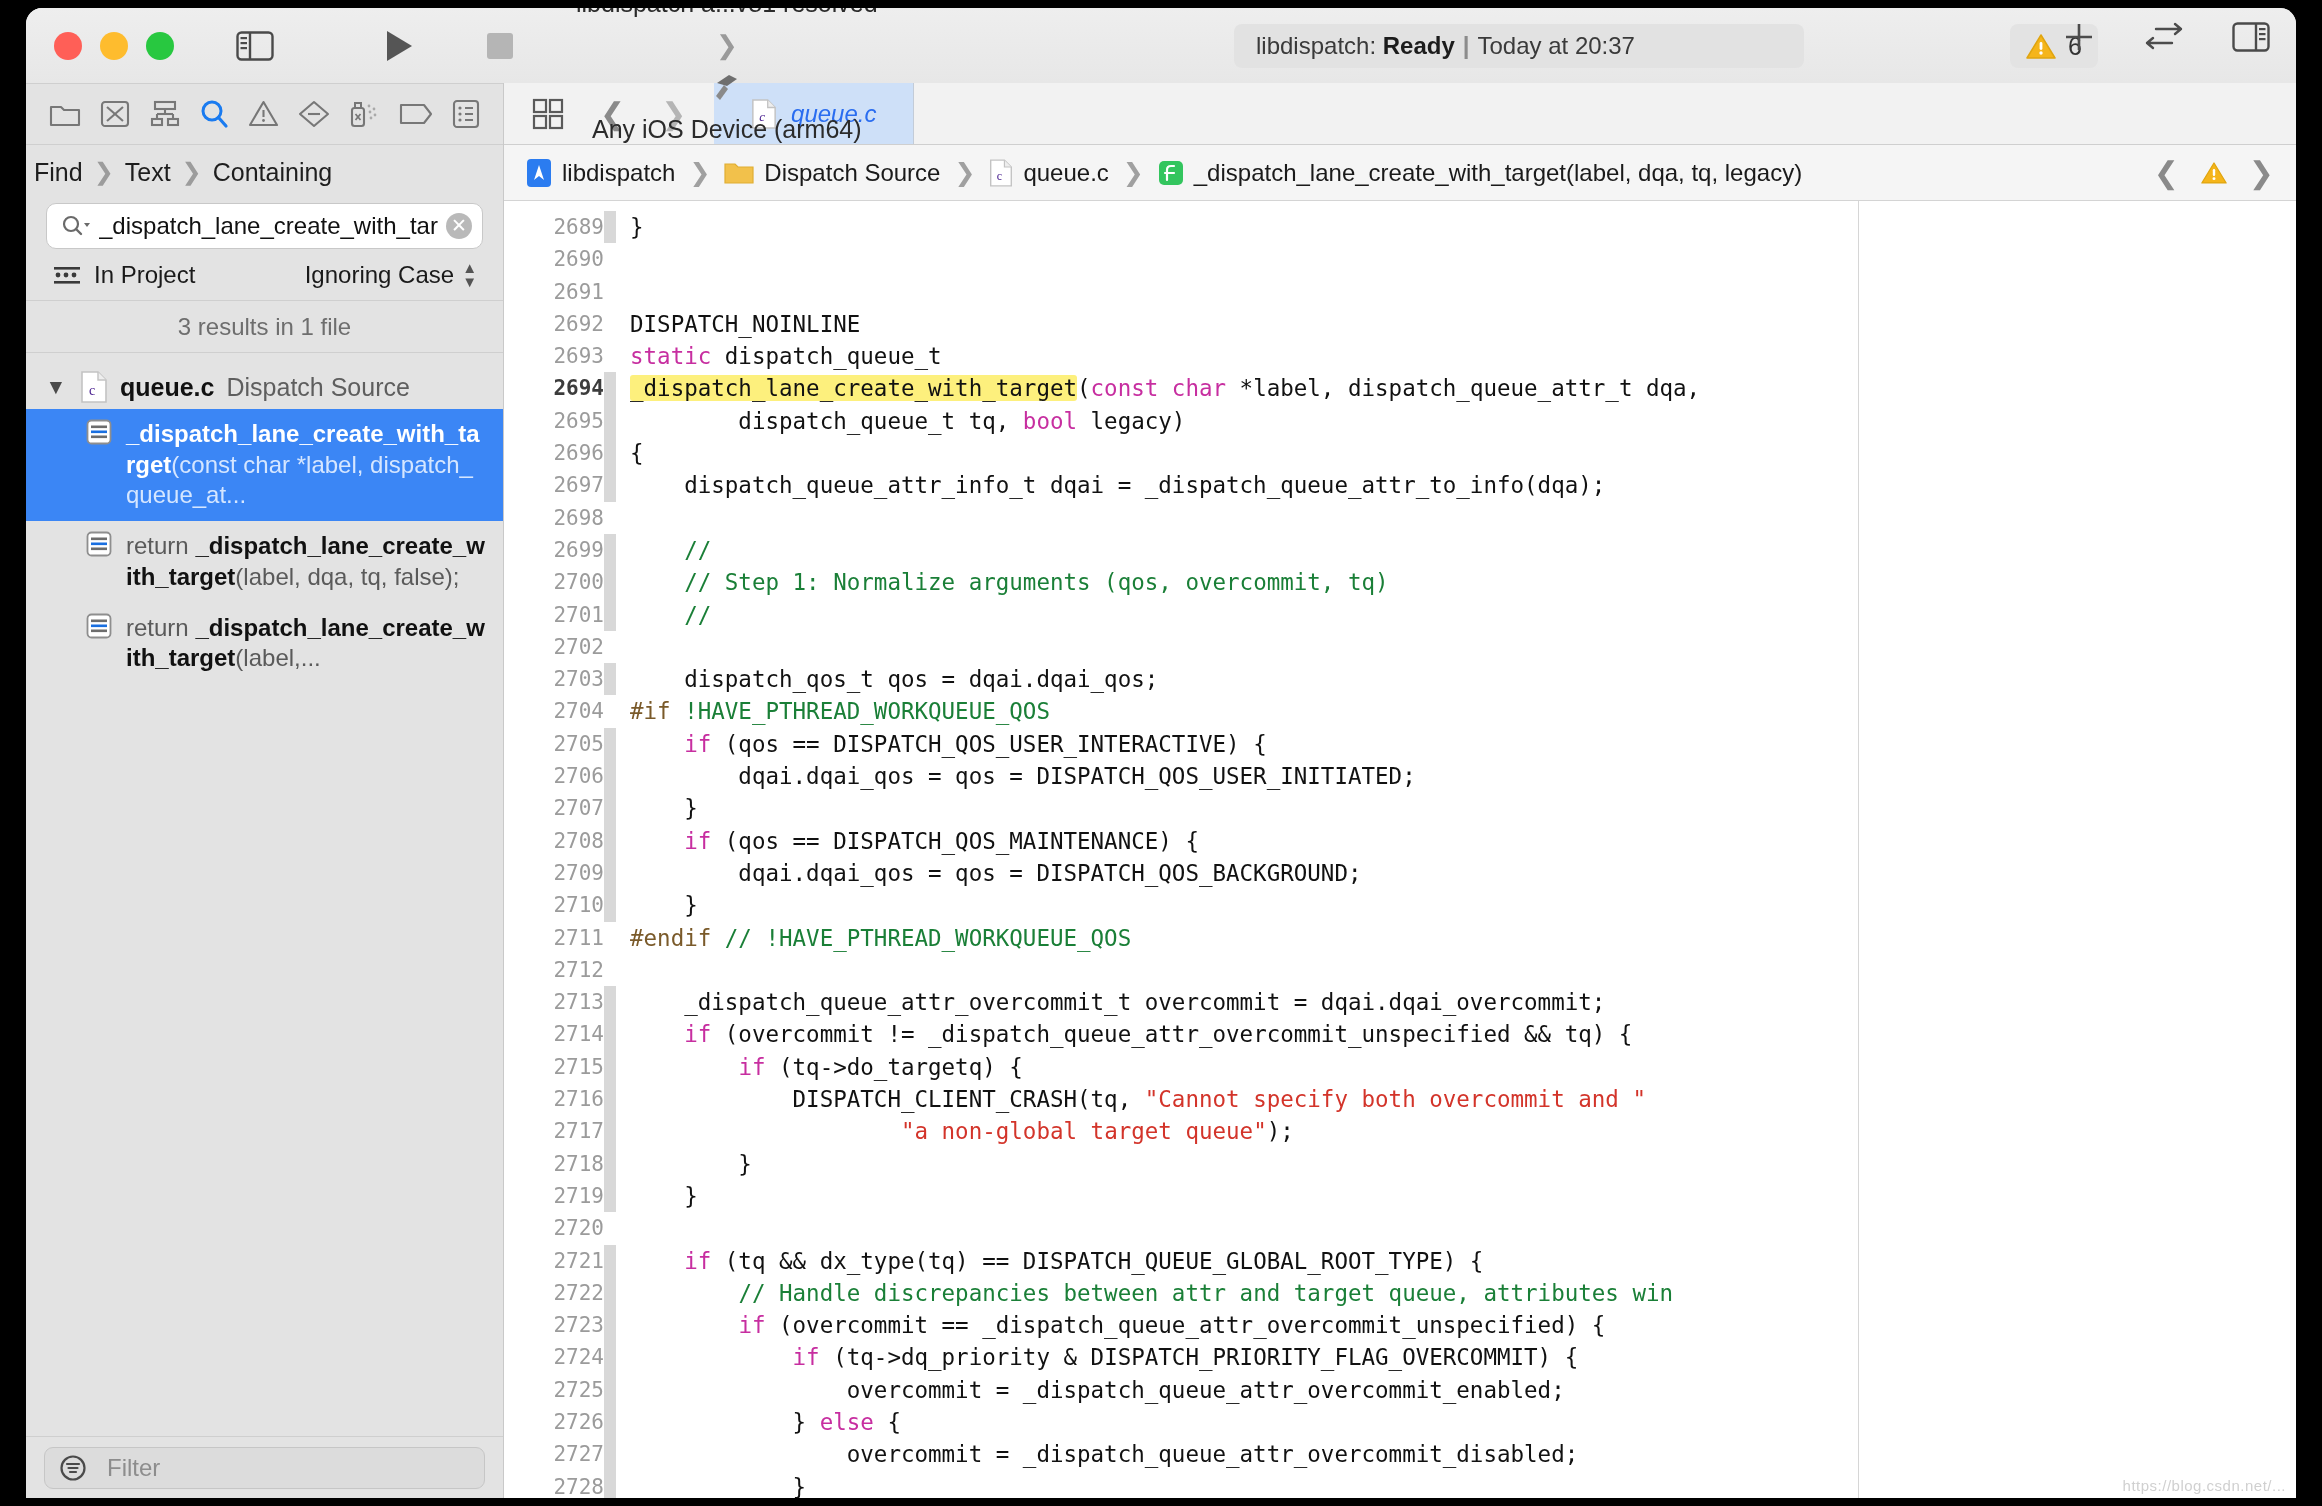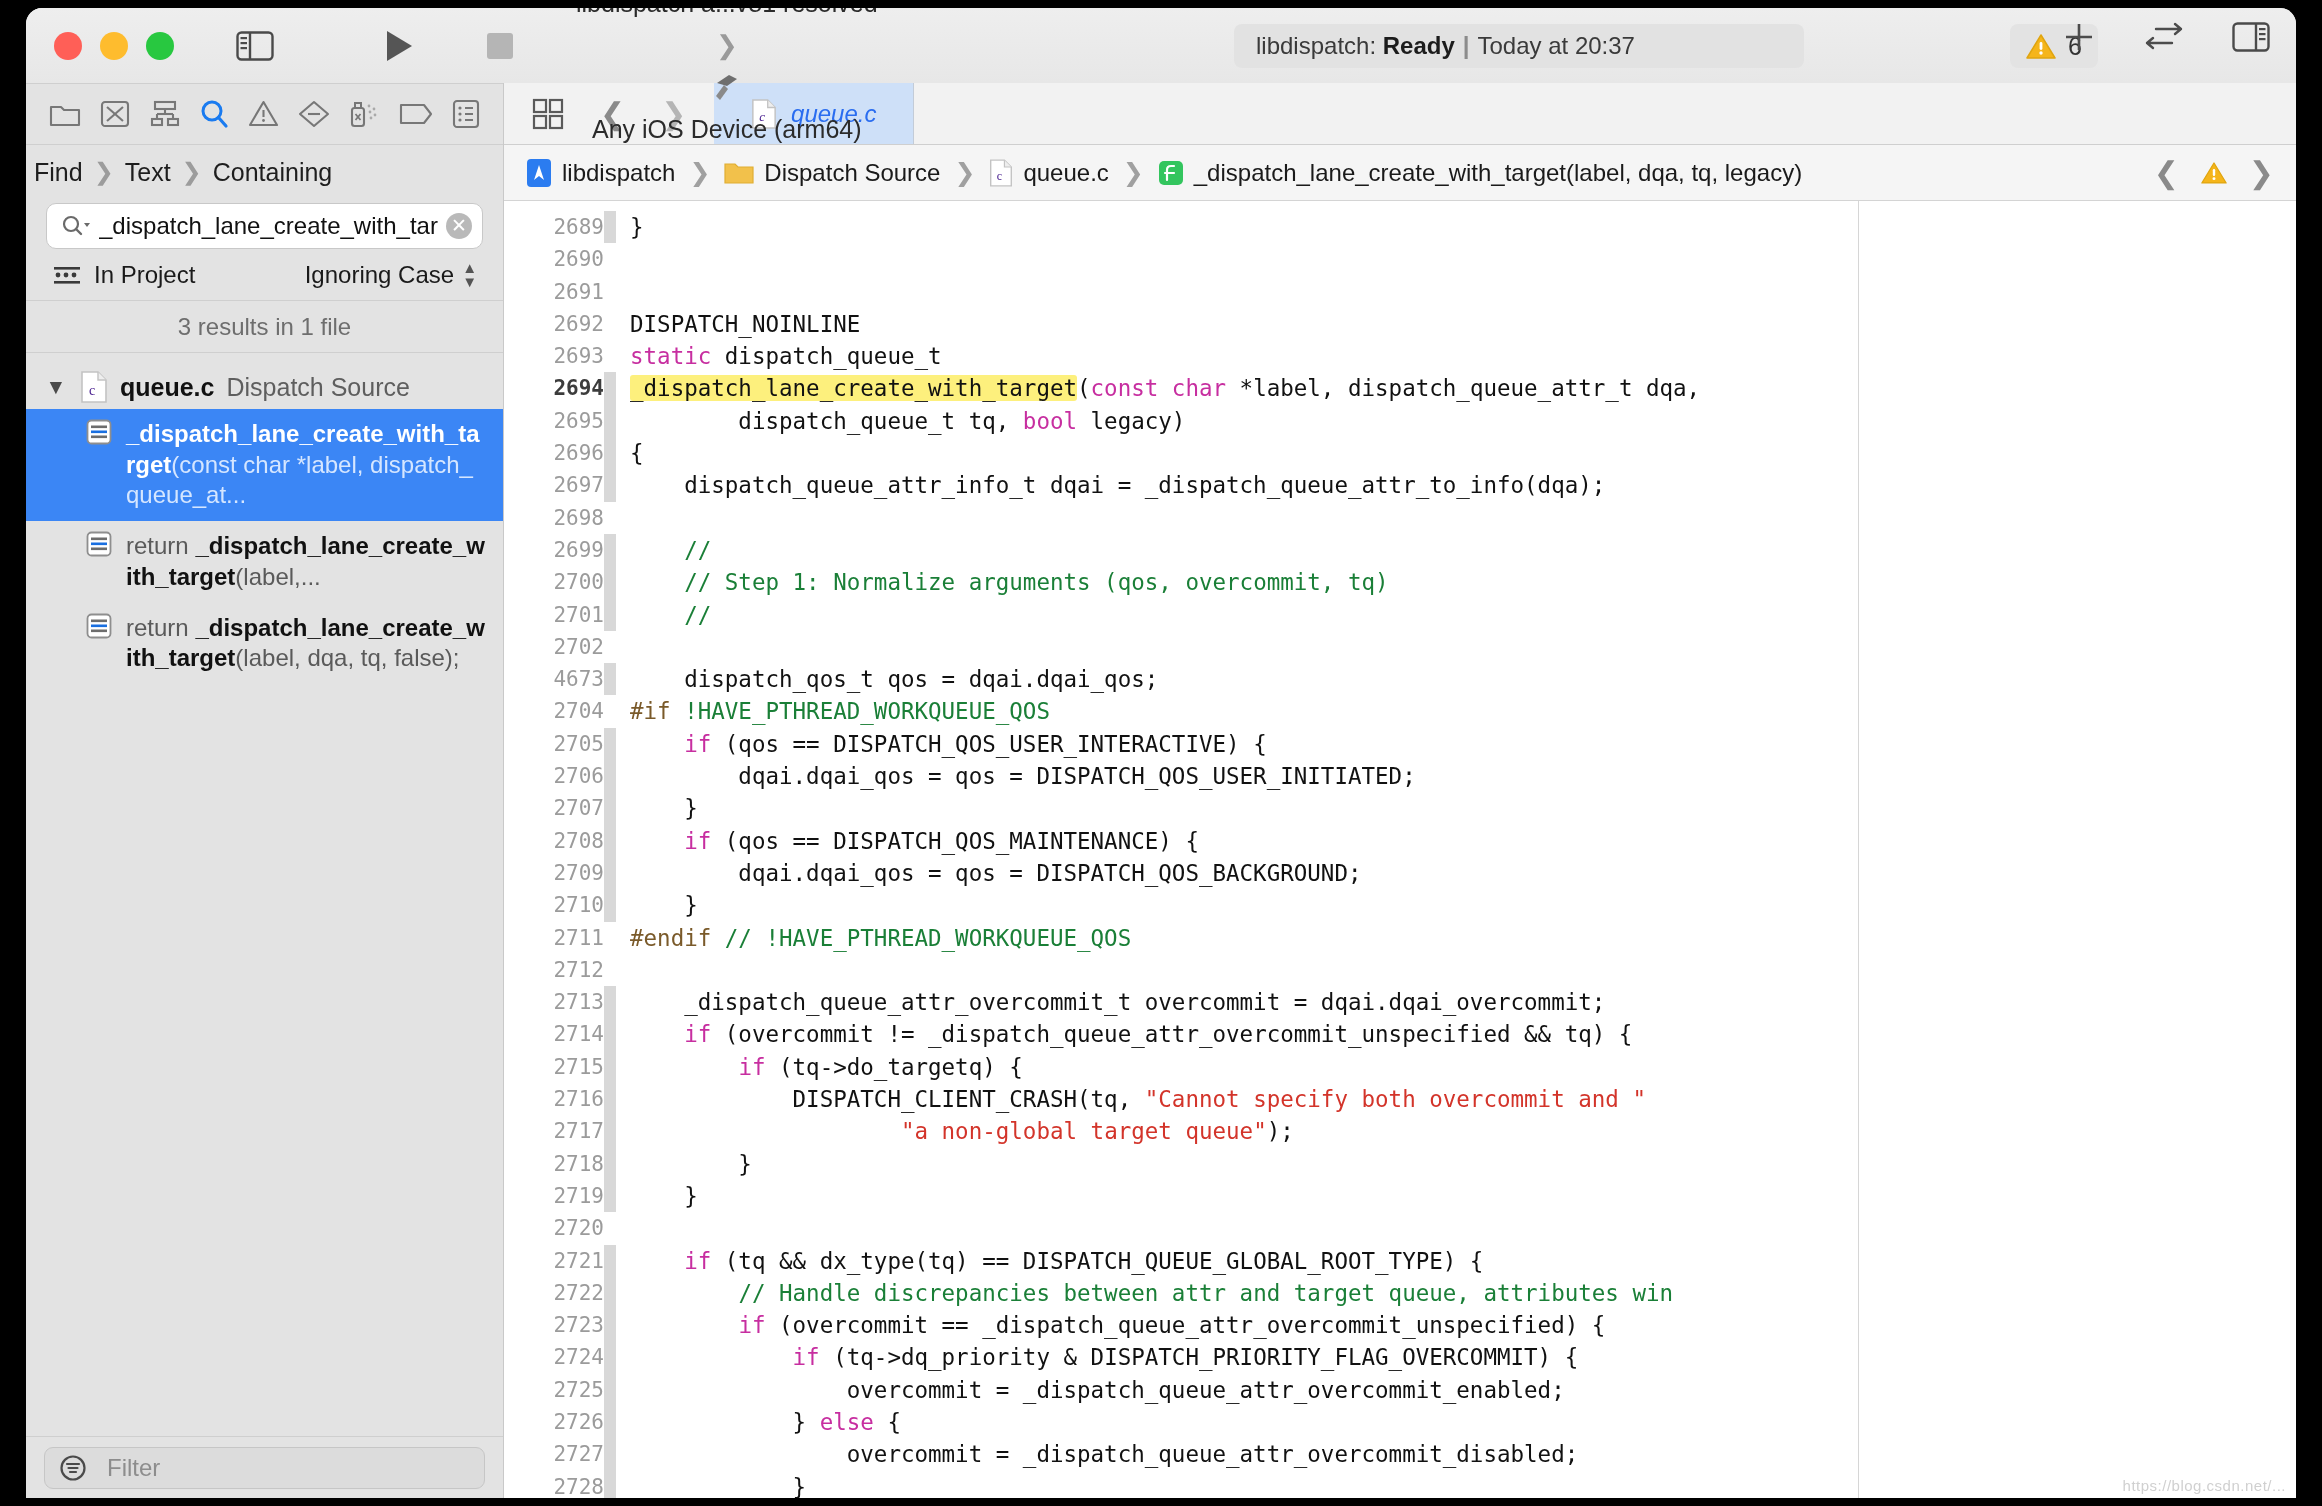--- a/index.html
+++ b/index.html
@@ -490,32 +490,32 @@
             </div>
             <div class="result-row">
               <span>
                 <svg width="26" height="26" viewBox="0 0 26 26">
                   <rect x="1.5" y="1.5" width="23" height="23" rx="4" fill="#fff" stroke="#8e8e8e" stroke-width="1.8"></rect>
                   <rect x="5" y="6.5" width="16" height="2.6" fill="#6d6d6d"></rect>
                   <rect x="5" y="11.5" width="16" height="2.6" fill="#1a6fe0"></rect>
                   <rect x="5" y="16.5" width="16" height="2.6" fill="#6d6d6d"></rect>
                 </svg>
               </span>
-              <span class="result-text"><span class="d">return </span><span class="m">_dispatch_lane_create_with_target</span><span class="d">(label,...</span></span>
+              <span class="result-text"><span class="d">return </span><span class="m">_dispatch_lane_create_with_target</span><span class="d">(label, dqa, tq, false);</span></span>
             </div>
             <div class="result-row">
               <span>
                 <svg width="26" height="26" viewBox="0 0 26 26">
                   <rect x="1.5" y="1.5" width="23" height="23" rx="4" fill="#fff" stroke="#8e8e8e" stroke-width="1.8"></rect>
                   <rect x="5" y="6.5" width="16" height="2.6" fill="#6d6d6d"></rect>
                   <rect x="5" y="11.5" width="16" height="2.6" fill="#1a6fe0"></rect>
                   <rect x="5" y="16.5" width="16" height="2.6" fill="#6d6d6d"></rect>
                 </svg>
               </span>
-              <span class="result-text"><span class="d">return </span><span class="m">_dispatch_lane_create_with_target</span><span class="d">(label, dqa, tq, false);</span></span>
+              <span class="result-text"><span class="d">return </span><span class="m">_dispatch_lane_create_with_target</span><span class="d">(label,...</span></span>
             </div>
           </div>
       </div>
 
       <div class="nav-filter-bar">
         <div class="nav-filter">
           <span>
             <svg width="28" height="28" viewBox="0 0 28 28">
                 <circle cx="14" cy="14" r="11.5" fill="none" stroke="#4a4a4a" stroke-width="2.2"></circle>
                 <line x1="8" y1="10" x2="20" y2="10" stroke="#4a4a4a" stroke-width="2.2" stroke-linecap="round"></line>
@@ -609,21 +609,21 @@
             <div>2693</div>
             <div class="cur">2694</div>
             <div>2695</div>
             <div>2696</div>
             <div>2697</div>
             <div>2698</div>
             <div>2699</div>
             <div>2700</div>
             <div>2701</div>
             <div>2702</div>
-            <div>4673</div>
+            <div>2703</div>
             <div>2704</div>
             <div>2705</div>
             <div>2706</div>
             <div>2707</div>
             <div>2708</div>
             <div>2709</div>
             <div>2710</div>
             <div>2711</div>
             <div>2712</div>
             <div>2713</div>

